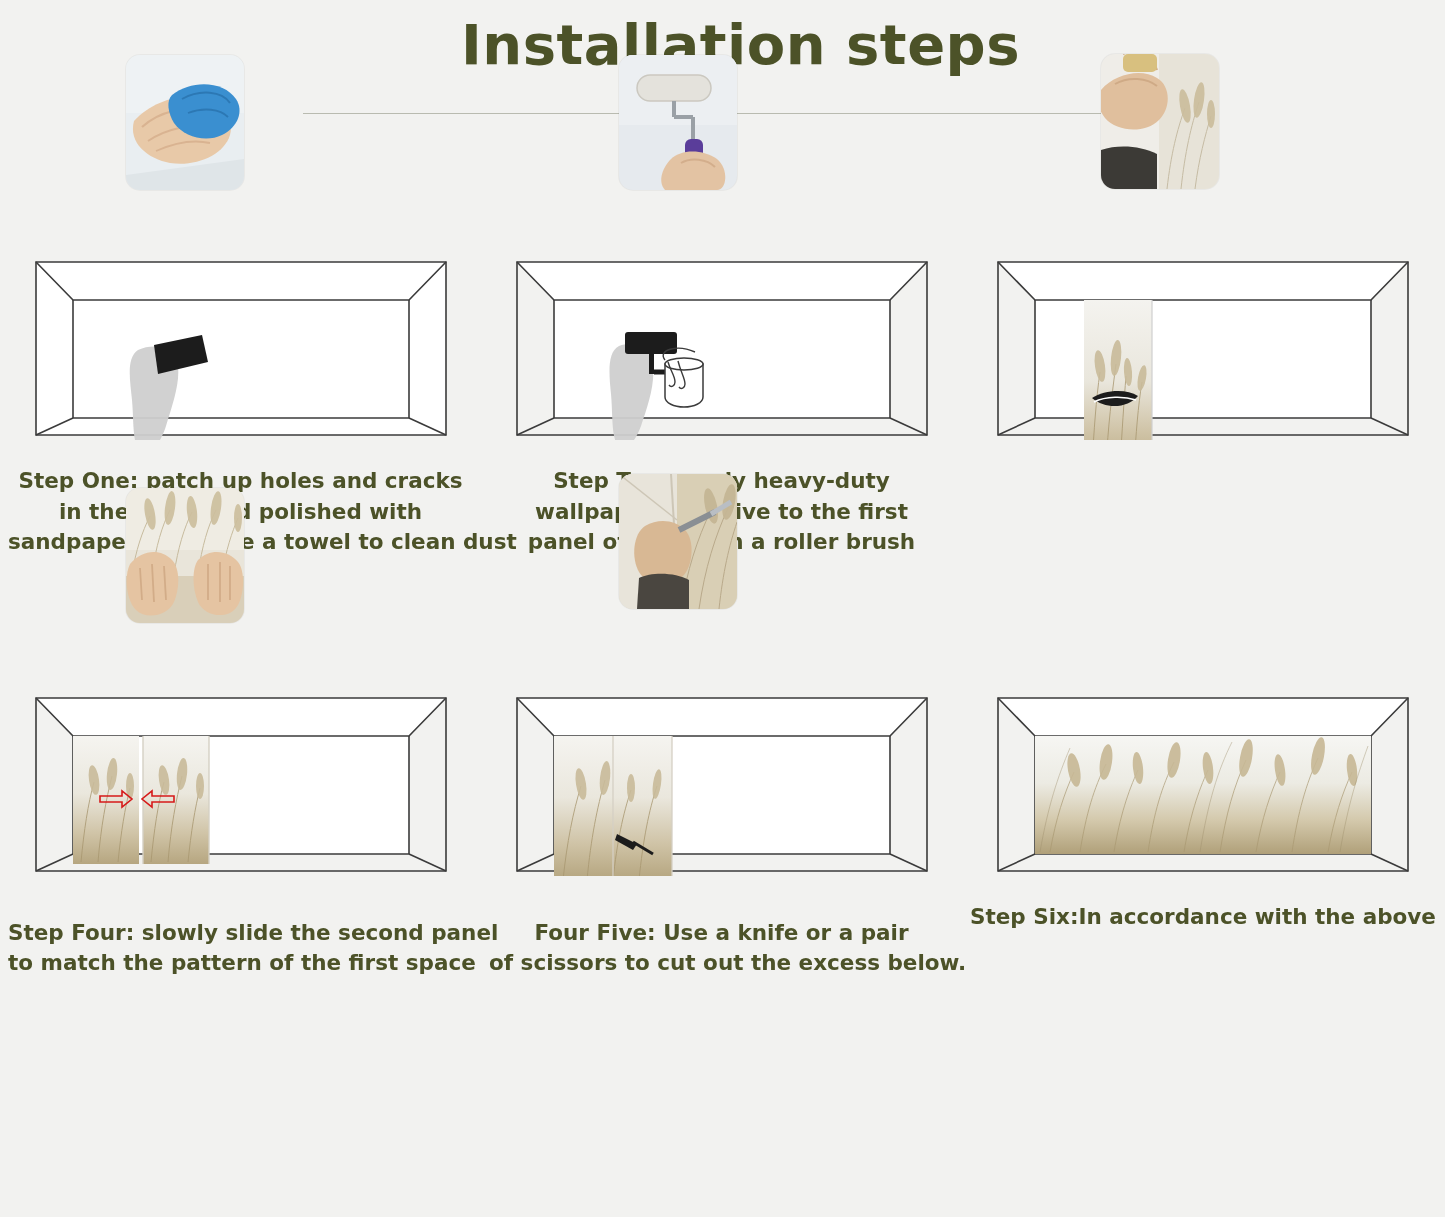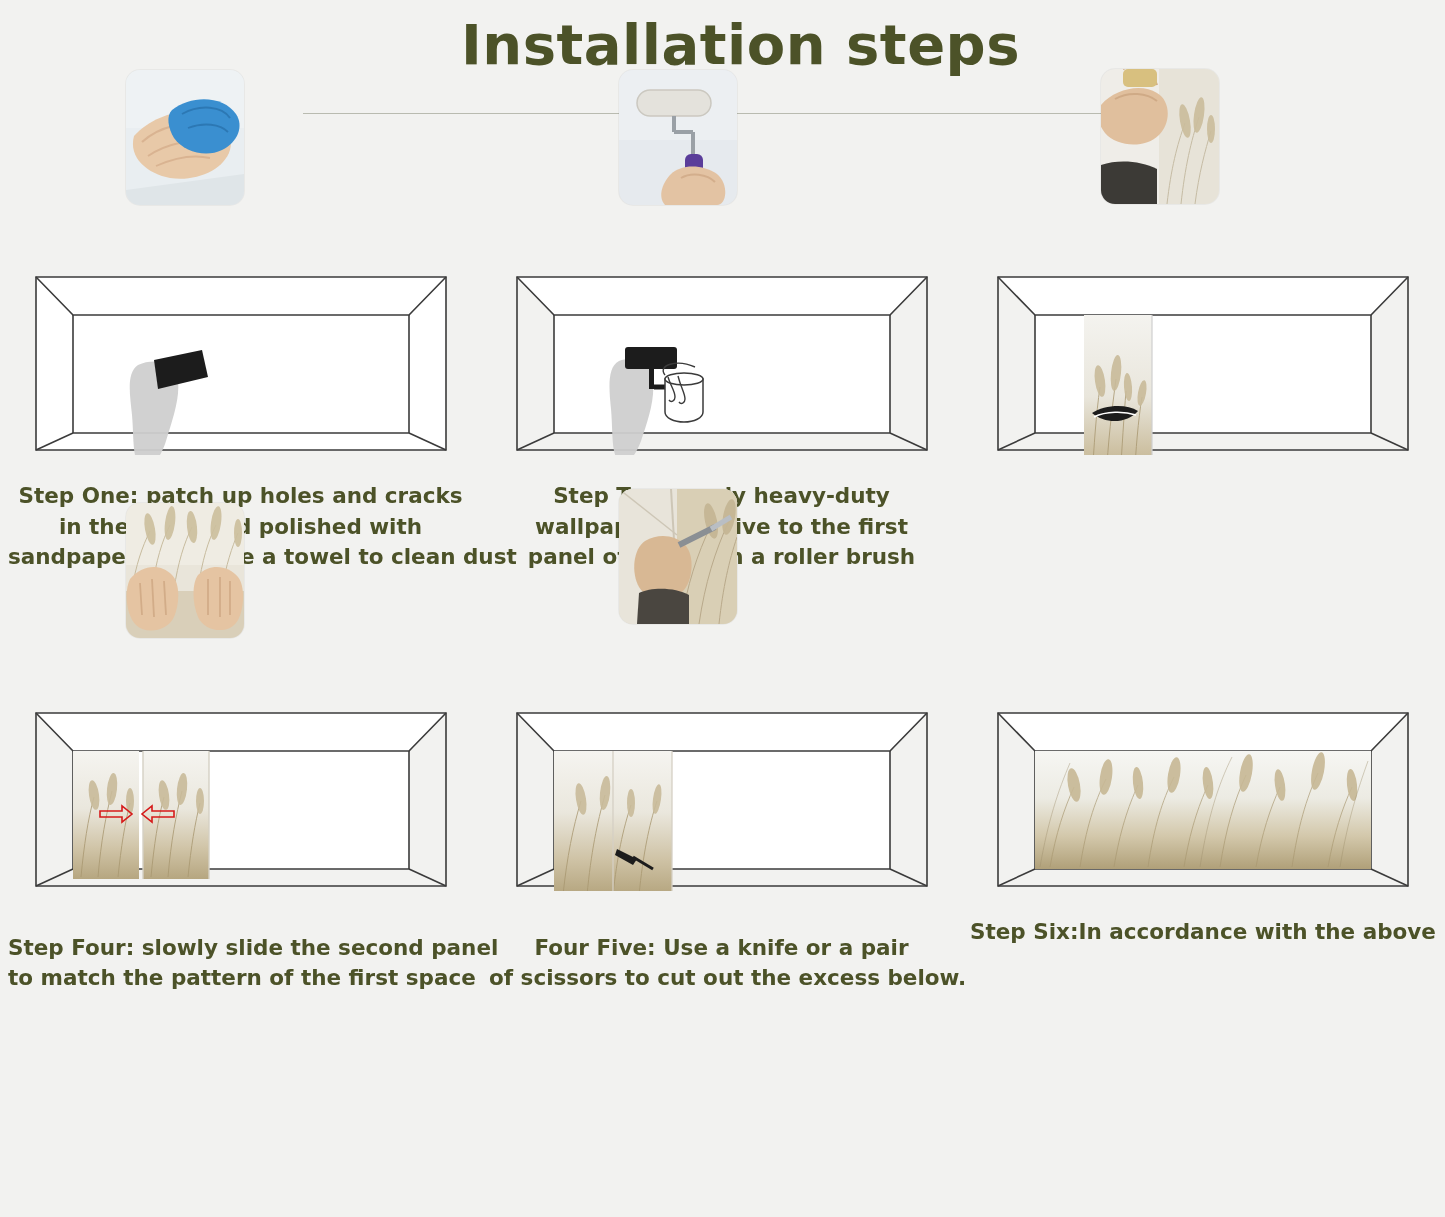--- a/index.html
+++ b/index.html
@@ -34,21 +34,21 @@
   .title-rule {
     width: 840px;
     height: 1px;
     background: #b9bbb0;
     margin: 36px auto 0 auto;
   }
 
   
   .grid {
     position: absolute;
-    top: 165px;
+    top: 150px;
     left: 0;
     width: 1445px;
   }
   .row {
     display: flex;
     width: 1445px;
   }
   .row-2 {
     margin-top: 28px;
   }

